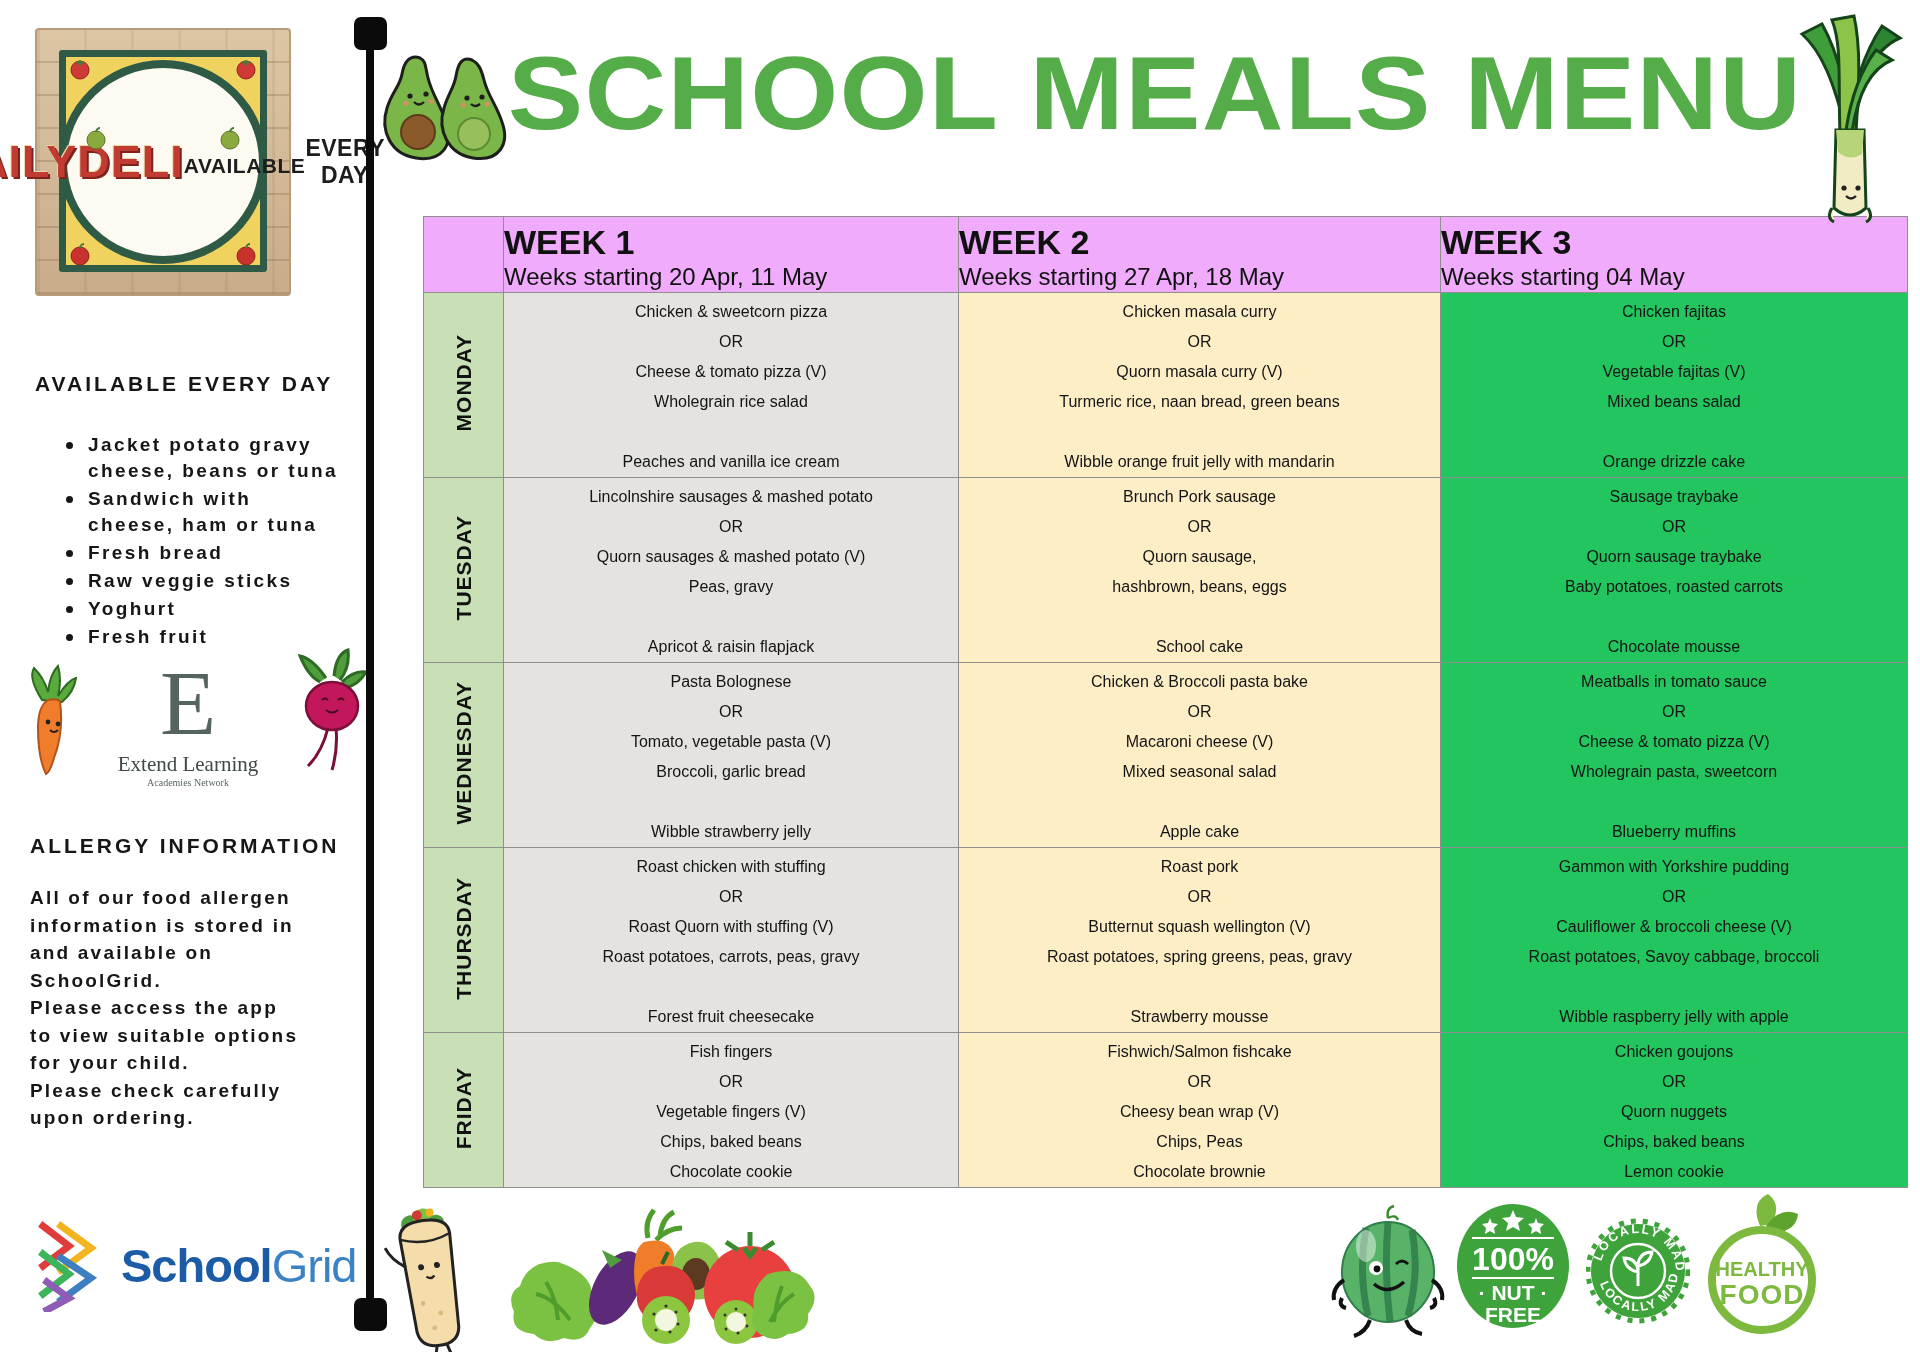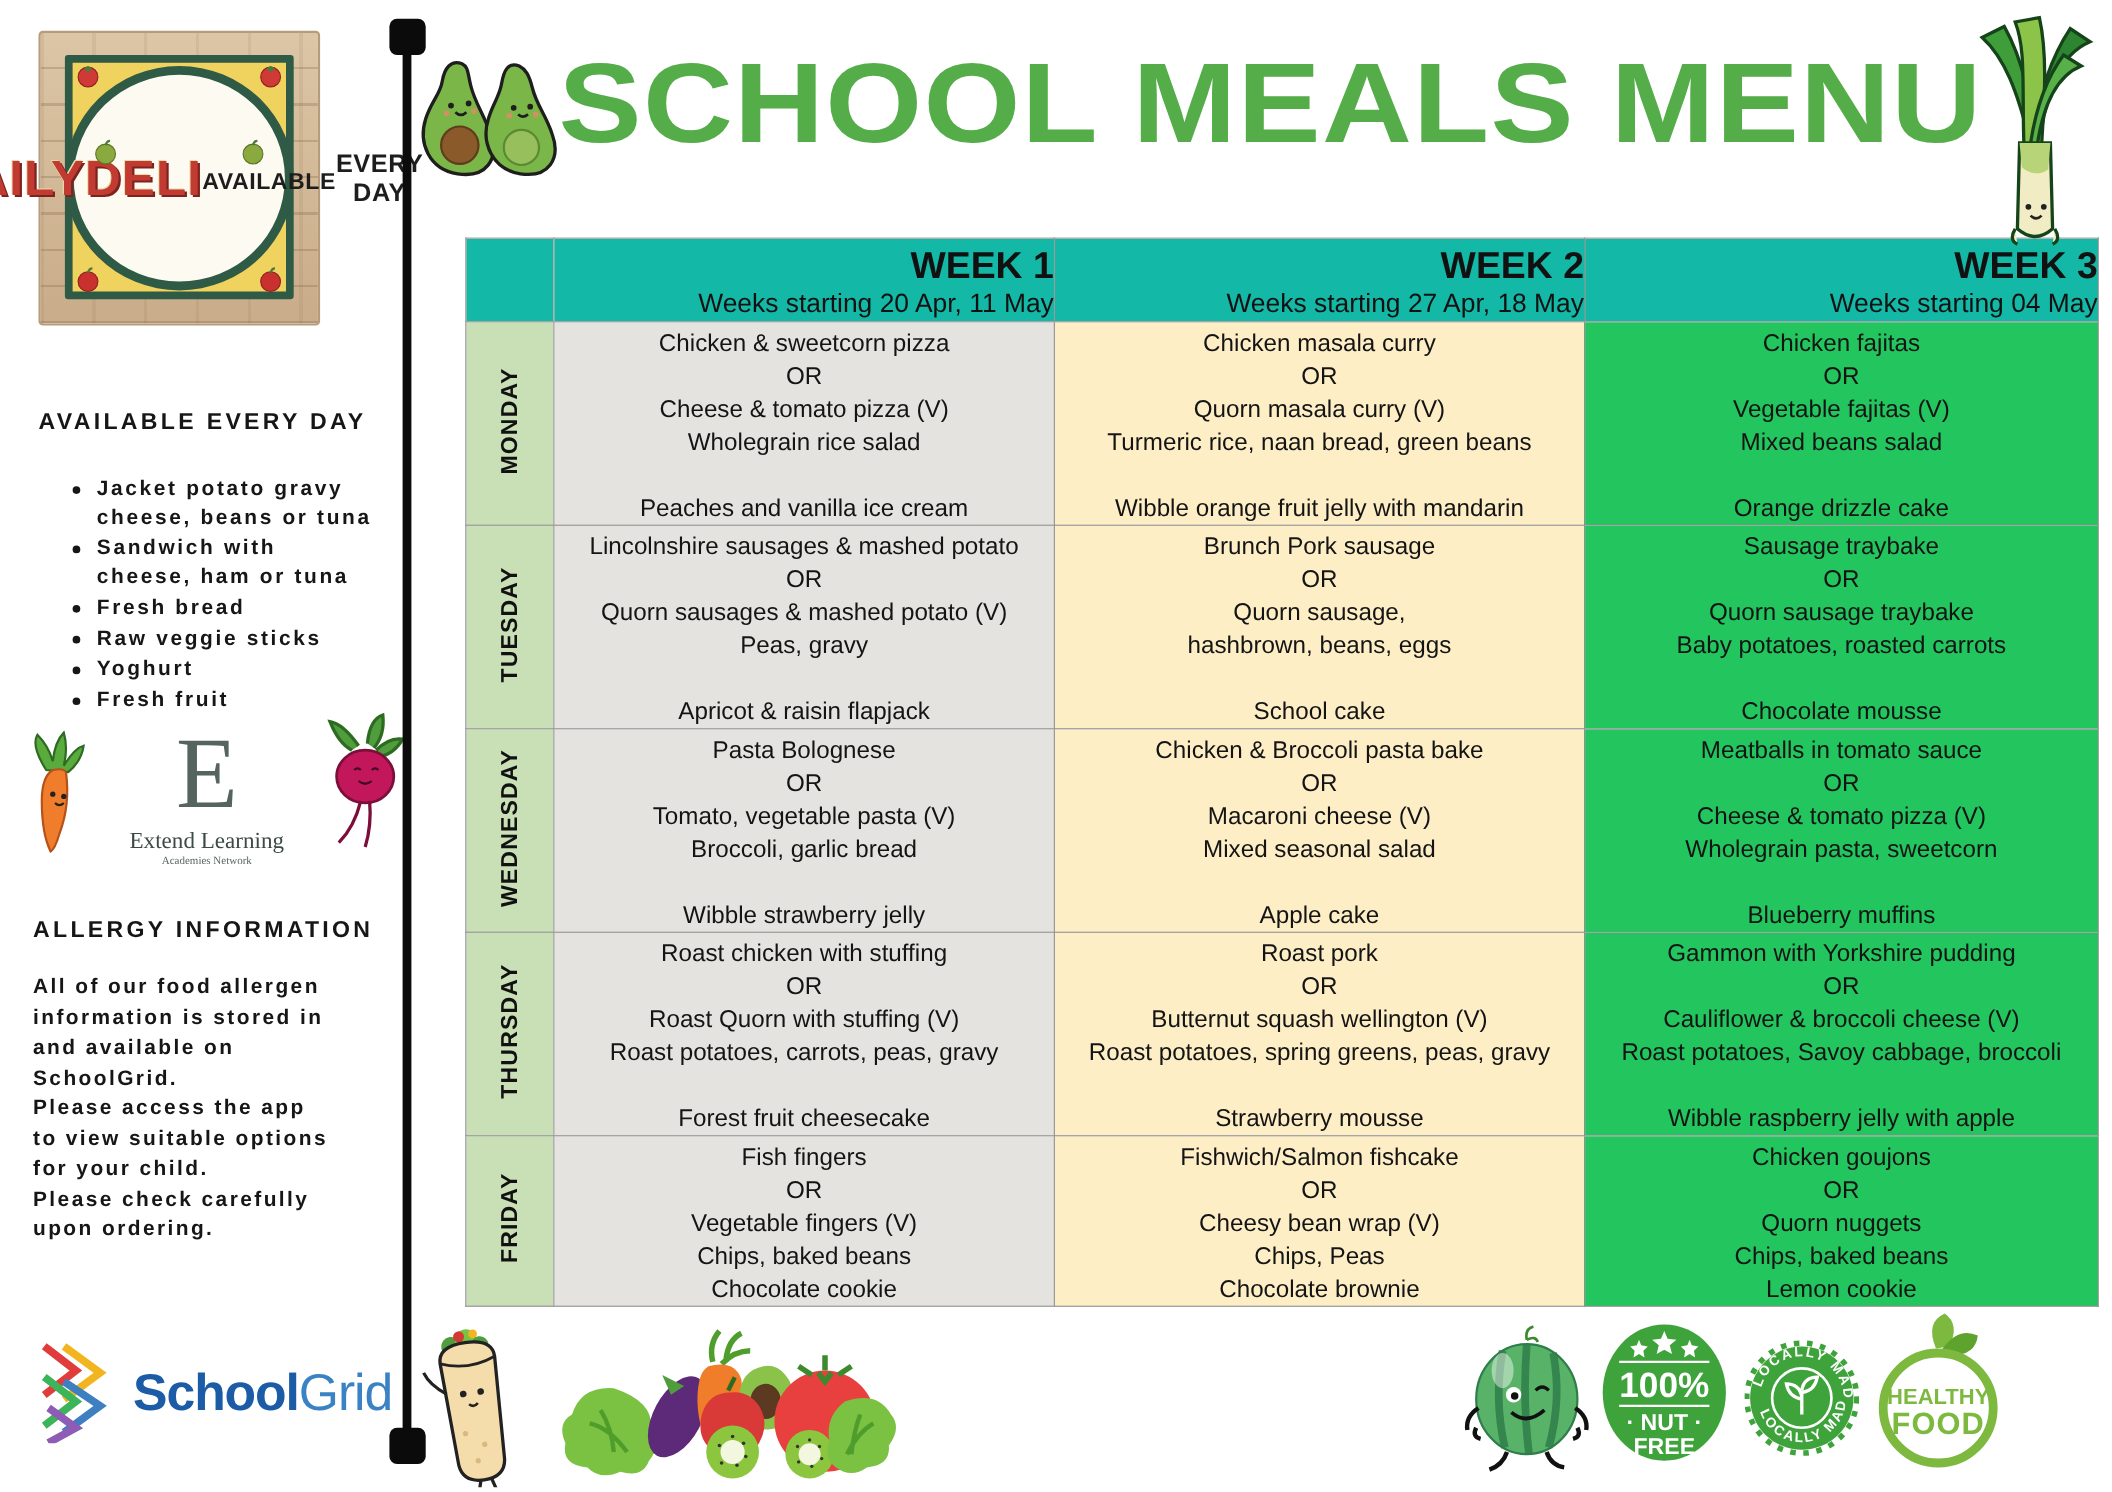--- a/index.html
+++ b/index.html
@@ -60,27 +60,27 @@
   
   table.menu { position:absolute; left:423px; top:216px; width:1484px; border-collapse:collapse; table-layout:fixed; z-index:1; }
   table.menu td, table.menu th { border:1px solid #8f8f8f; vertical-align:top; overflow:hidden; }
   col.c-day { width:80px; }
   col.c-w1 { width:455px; }
   col.c-w2 { width:482px; }
   col.c-w3 { width:467px; }
   tr.r-head { height:76px; }
   tr.r-mon { height:183px; } tr.r-tue { height:185px; } tr.r-wed { height:185px; }
   tr.r-thu { height:185px; } tr.r-fri { height:152px; }
-  .h-cell { background:#14b8a6; text-align:right; vertical-align:middle !important; }
+  .h-cell { background:#f0abfc; text-align:left; vertical-align:middle !important; }
   .h-week { font-weight:bold; font-size:34px; color:#111; padding-top:4px; line-height:40px; }
   .h-dates { font-weight:normal; font-size:24px; color:#111; line-height:30px; }
   .day-cell { background:#c9dfb6; text-align:center; vertical-align:middle !important; }
   .day-label { writing-mode:vertical-rl; transform:rotate(180deg); font-weight:bold; font-size:21px;
     letter-spacing:1px; color:#111; display:inline-block; }
-  .meal-cell { text-align:center; font-size:22px; line-height:30px; color:#141414; white-space:pre-line; padding-top:4px; }
+  .meal-cell { text-align:center; font-size:16px; line-height:30px; color:#141414; white-space:pre-line; padding-top:4px; }
   .bg-w1 { background:#e4e3df; }
   .bg-w2 { background:#fdeec6; }
   .bg-w3 { background:#22c55e; }
 
   
   .deco { z-index:2; }
   .avocados { left:376px; top:50px; width:138px; height:128px; }
   .leek { left:1788px; top:12px; width:126px; height:218px; }
   .wrap-char { left:376px; top:1190px; width:110px; height:162px; }
   .veg-cluster { left:498px; top:1202px; width:318px; height:150px; }

